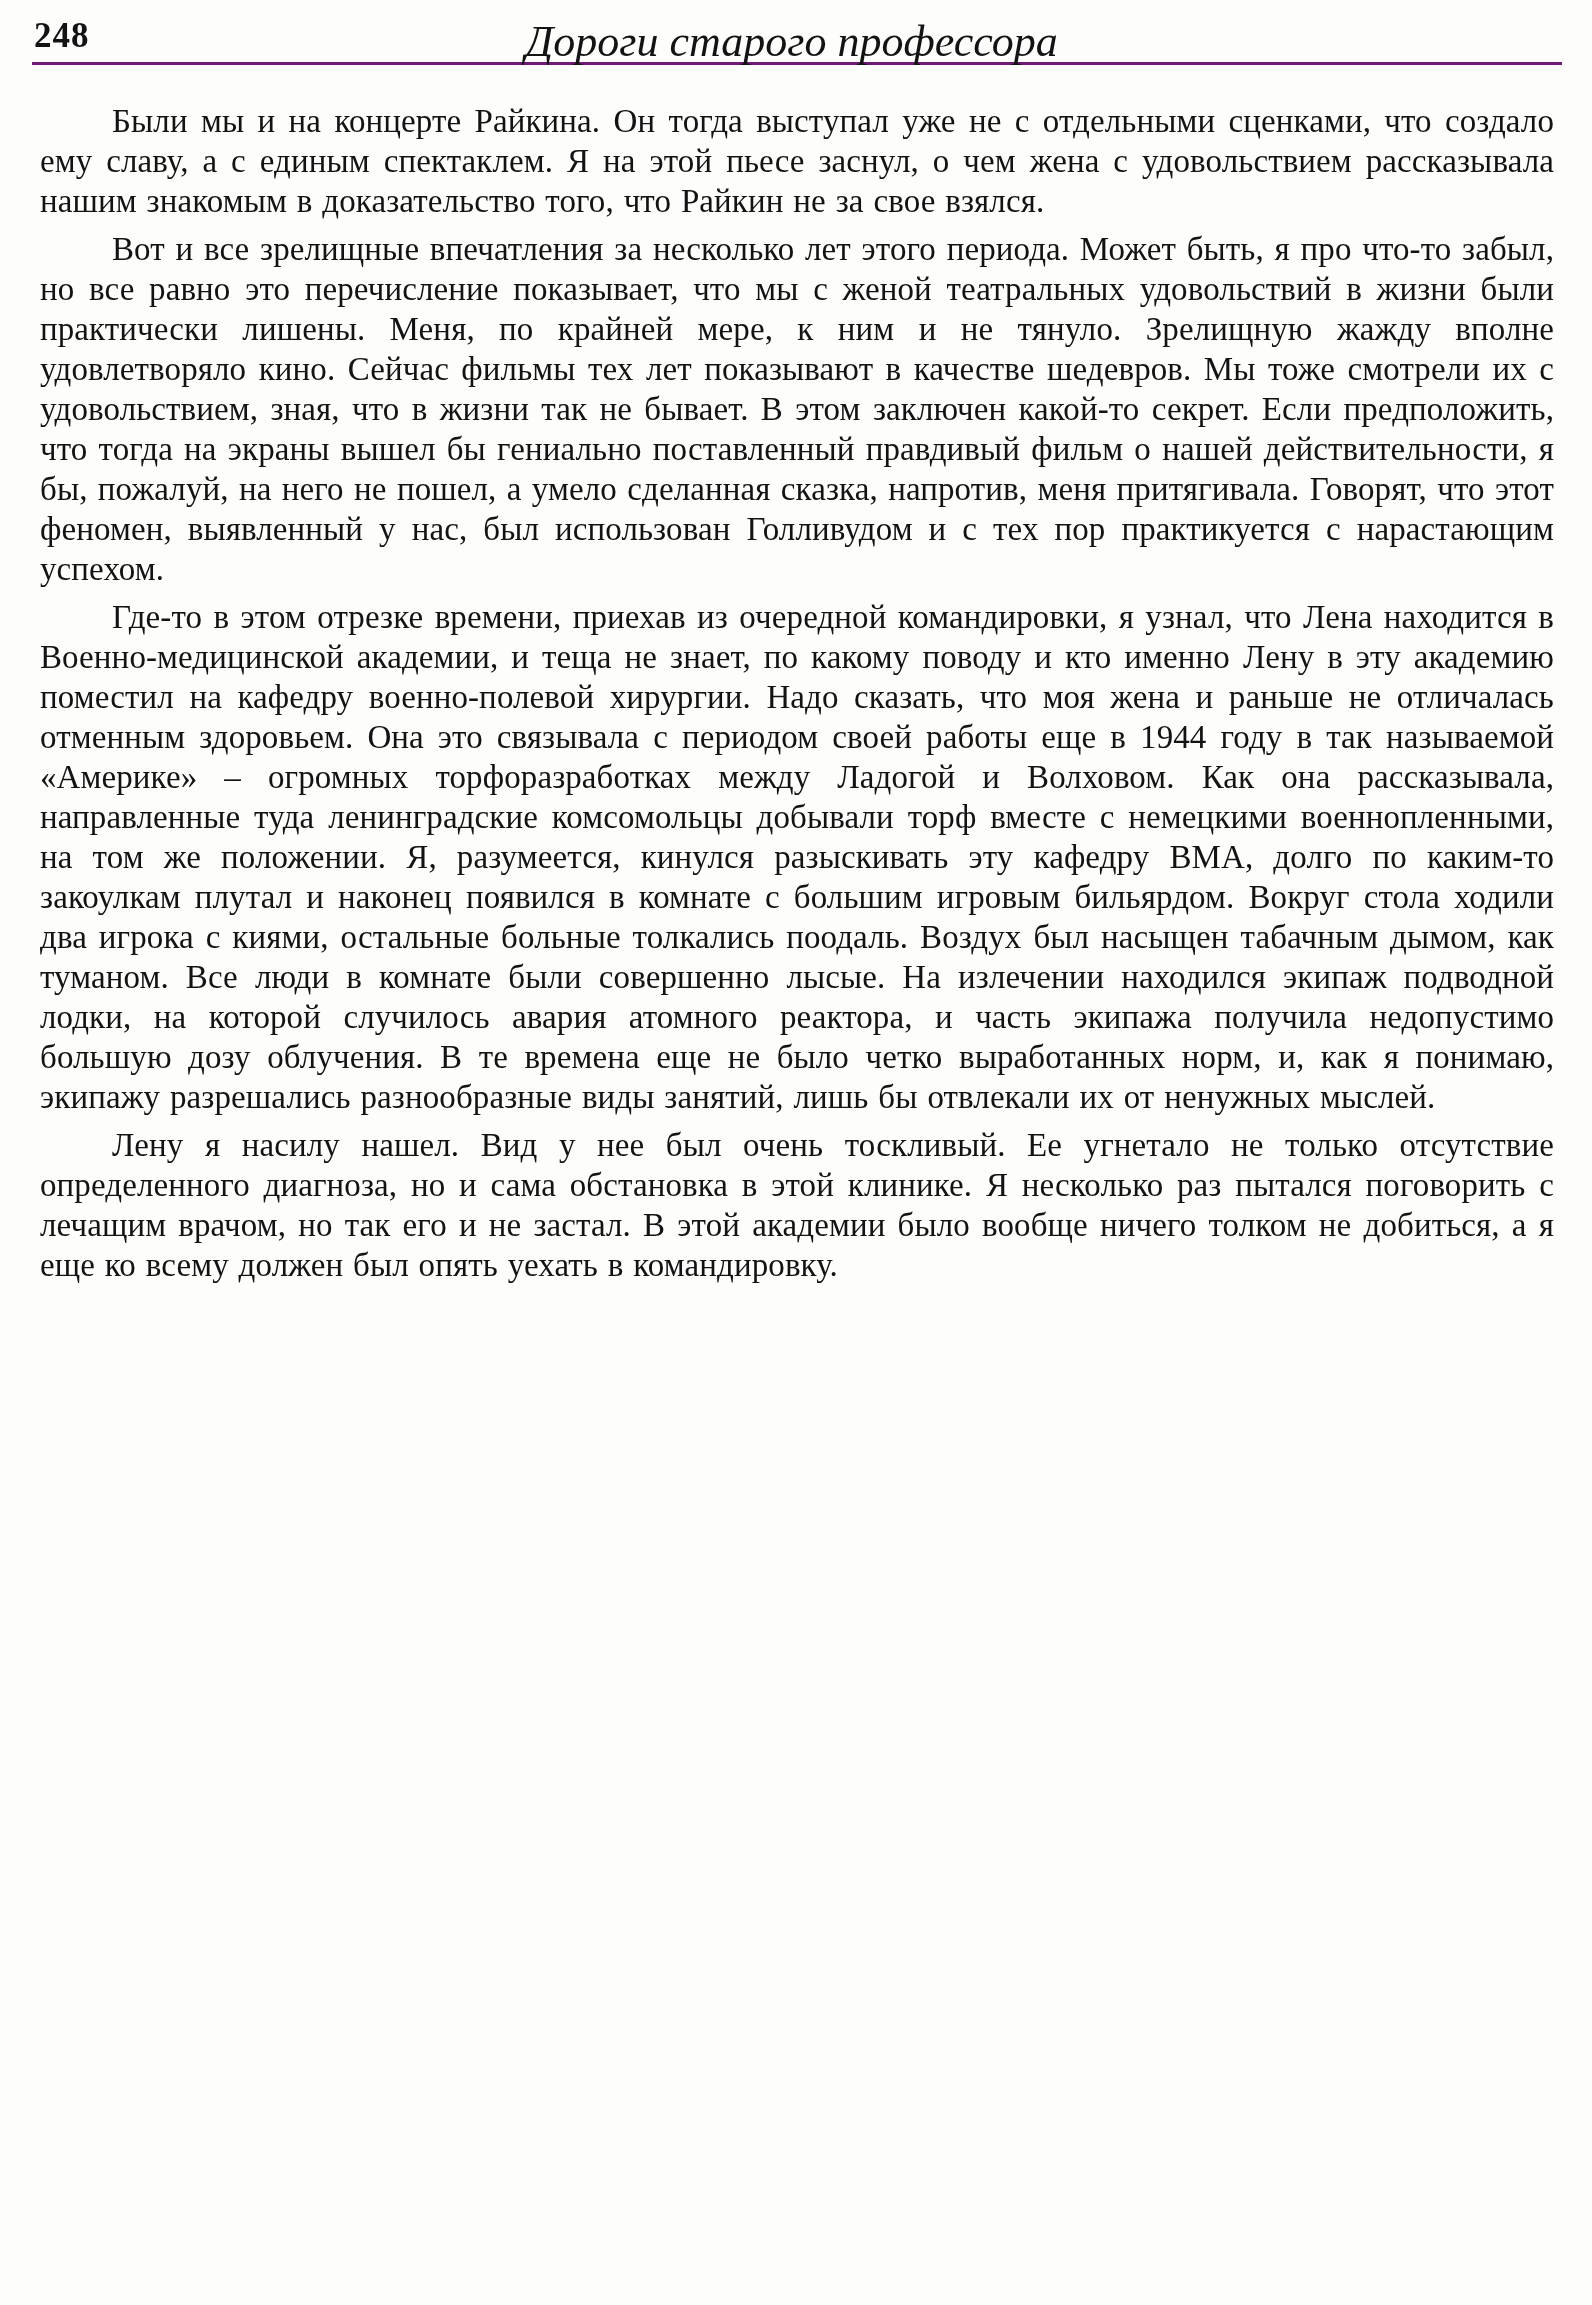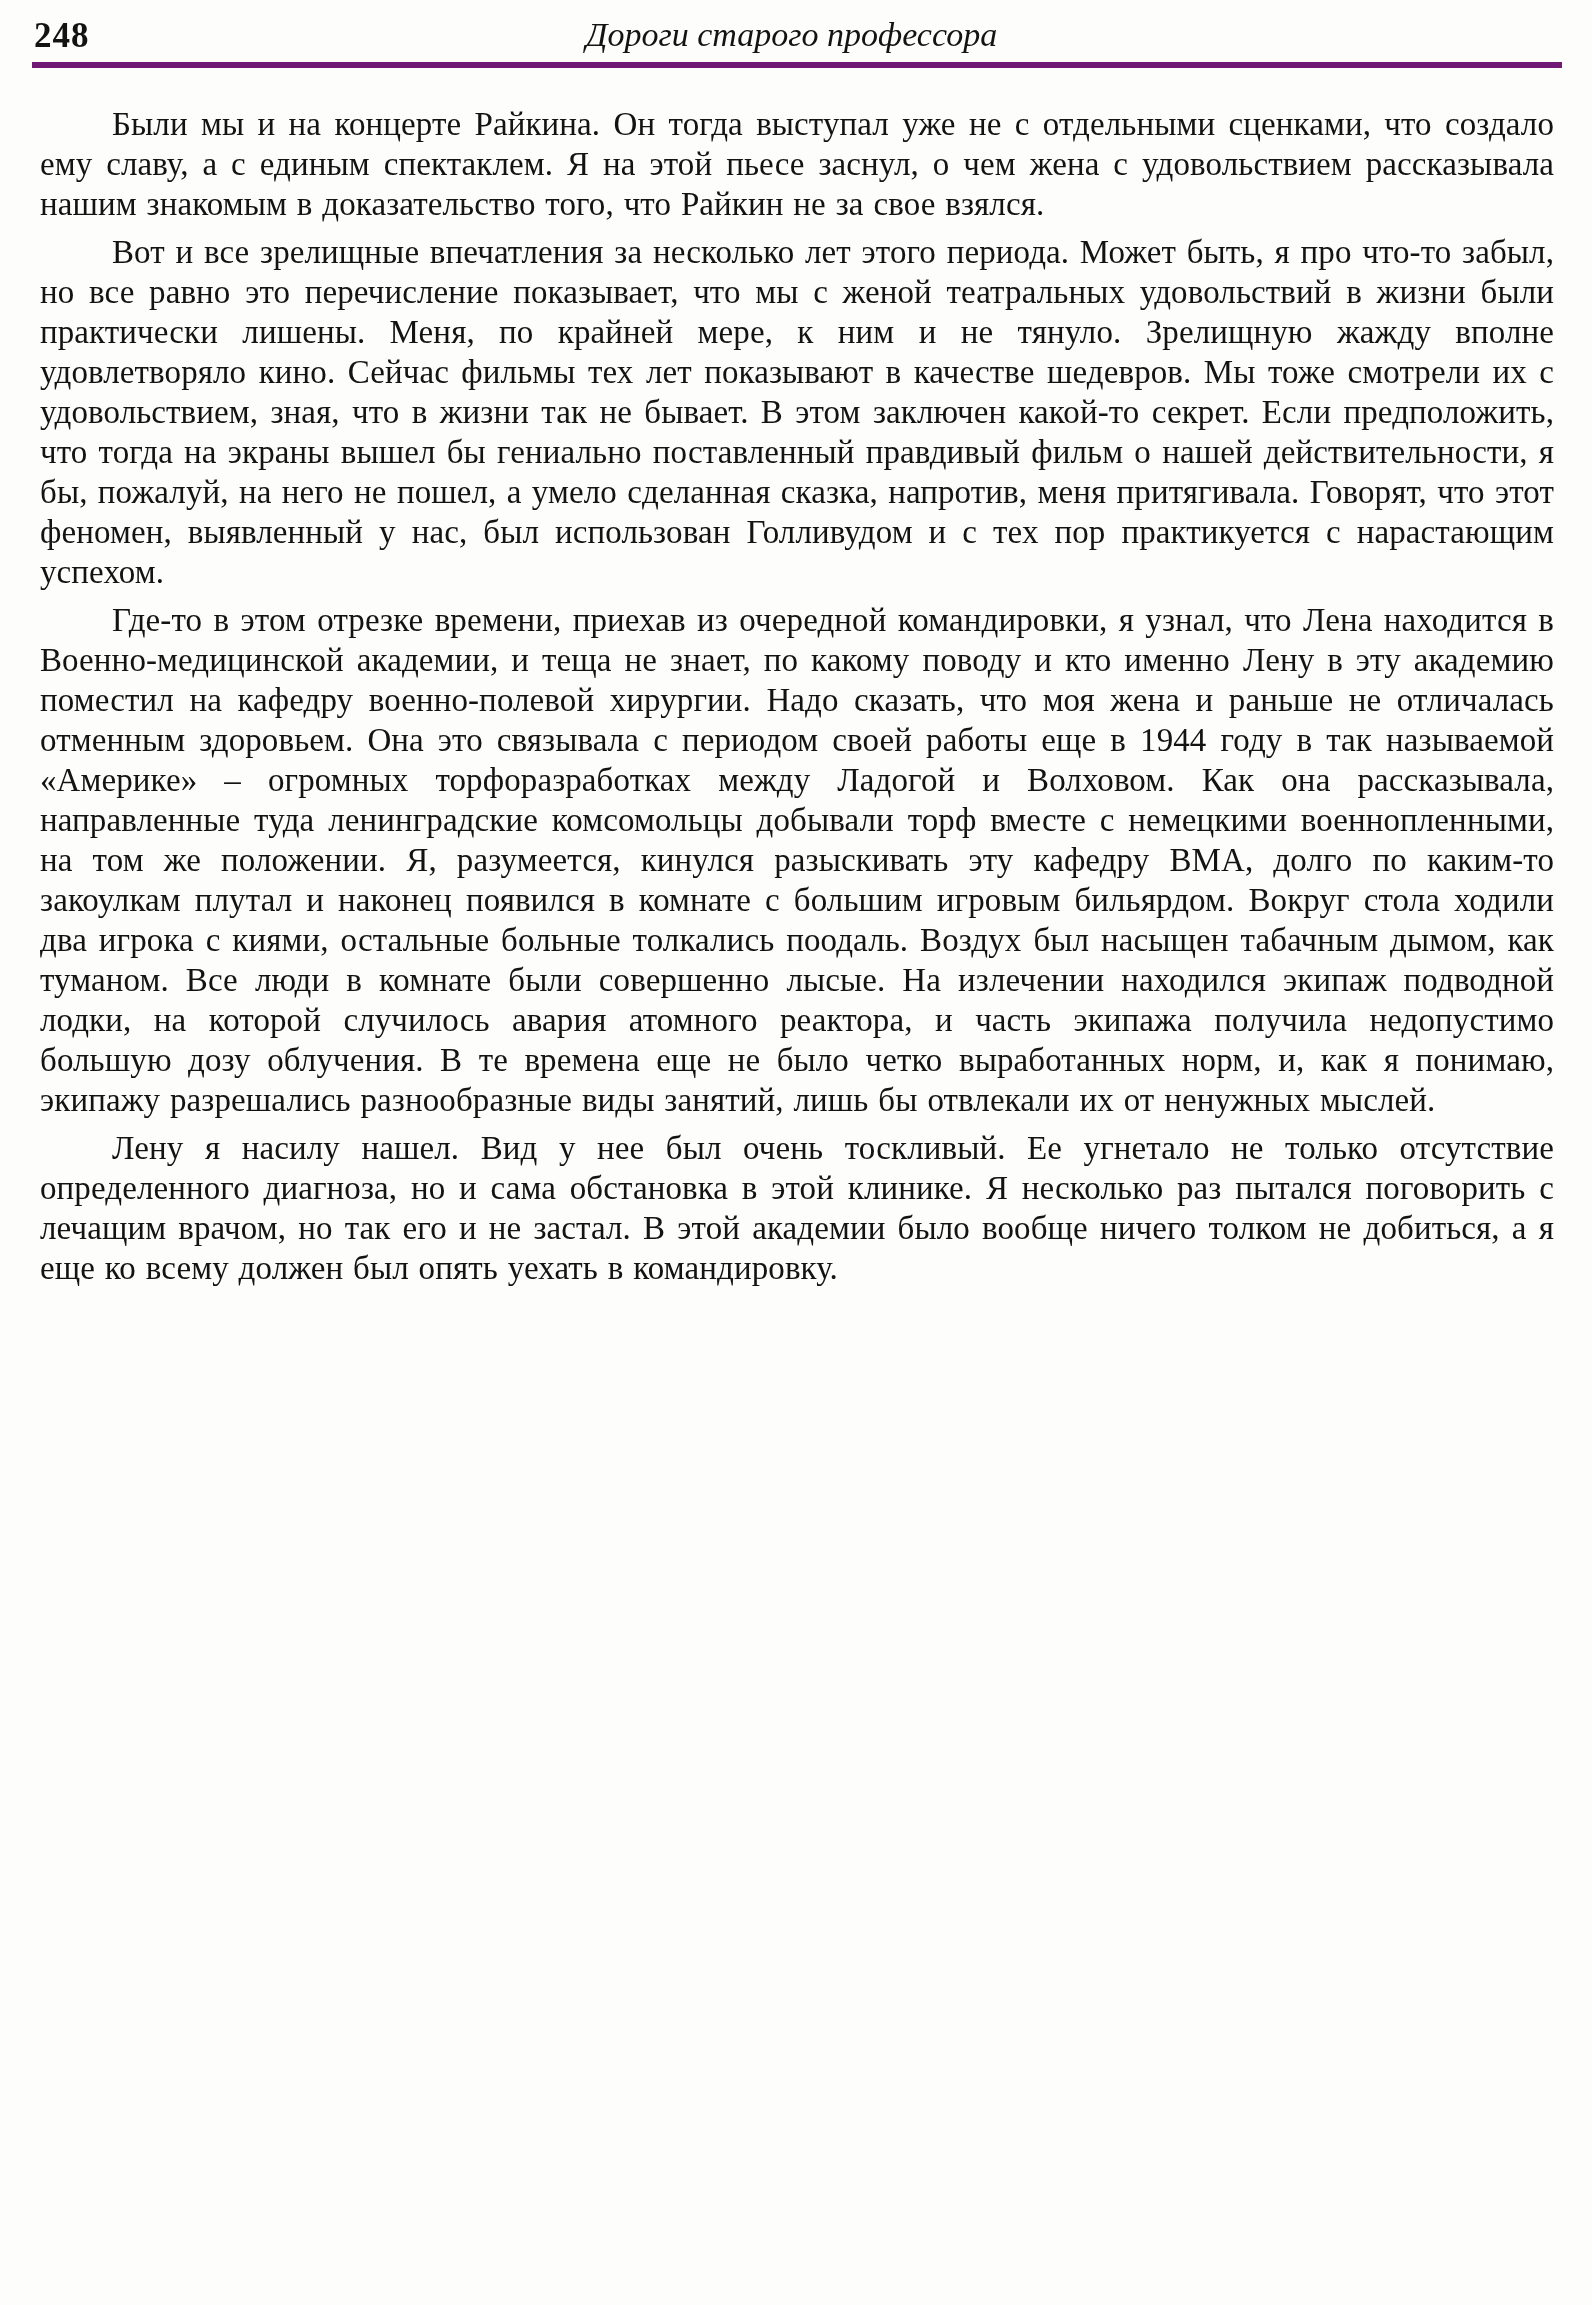--- a/index.html
+++ b/index.html
@@ -15,39 +15,39 @@
     box-sizing: border-box;
     background: #fdfdfb;
     color: #131313;
     font-family: "Liberation Serif", "DejaVu Serif", serif;
     padding: 16px 30px 24px 32px;
     overflow: hidden;
   }
   .page-header {
     position: relative;
     height: 46px;
-    border-bottom: 6px solid #701a75;
+    border-bottom: 3px solid #701a75;
     margin-bottom: 36px;
   }
   .page-number {
     position: absolute;
     left: 2px;
     top: 0;
     font-weight: bold;
     font-size: 35px;
     letter-spacing: 1px;
   }
   .running-title {
     position: absolute;
     left: 0;
     right: 11px;
     top: 0;
     text-align: center;
     font-style: italic;
-    font-size: 34px;
+    font-size: 44px;
   }
   .page-body p {
     margin: 8px;
     font-size: 33px;
     line-height: 40px;
     text-align: justify;
     text-indent: 72px;
     letter-spacing: 0.1px;
     word-spacing: 1.5px;
   }

